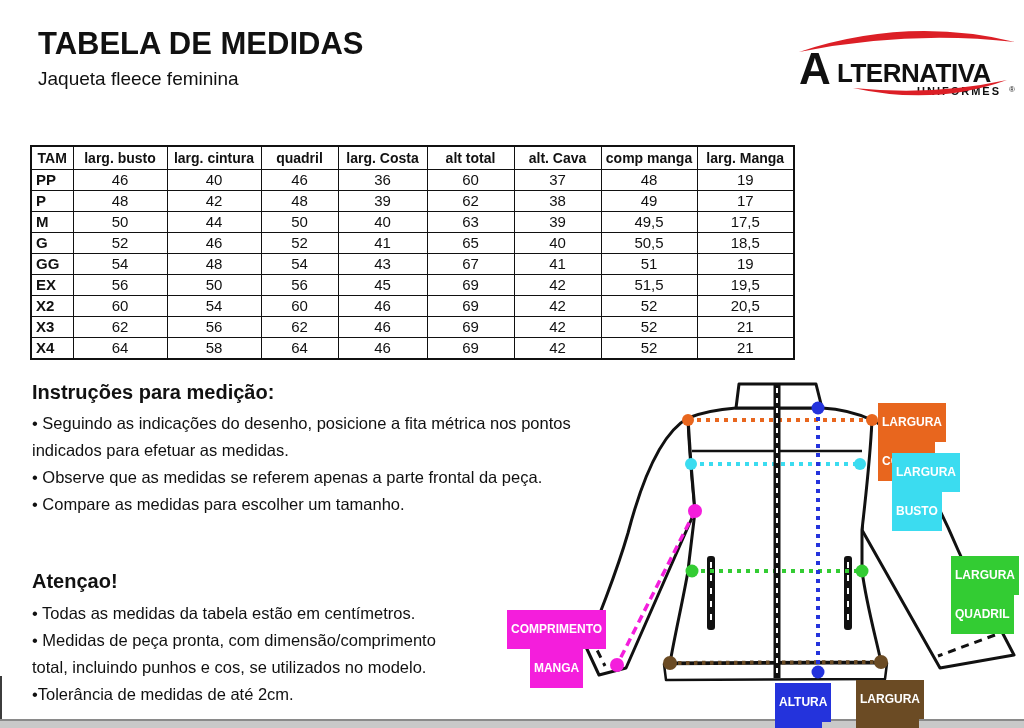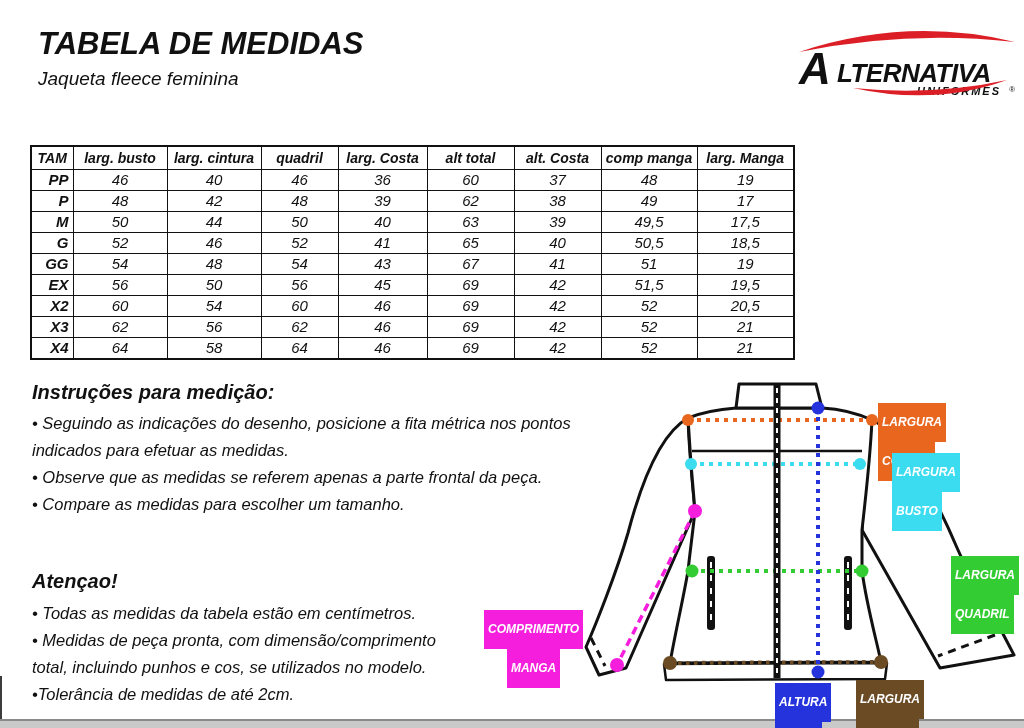--- a/index.html
+++ b/index.html
@@ -1,28 +1,28 @@
 <!DOCTYPE html>
 <html style="--c-costas: #E8661E; --c-busto: #3BDCF0; --c-cintura: #33CC33; --c-manga: #F41EDC; --c-altura: #2433DC; --c-quadril: #6B4B24;"><head>
 <meta charset="utf-8">
 <style>
   html,body{margin:0;padding:0;background:#ffffff;}
   #page{position:relative;width:1024px;height:728px;background:#ffffff;overflow:hidden;
-        font-family:"Liberation Sans",sans-serif;color:#111;font-style:italic;}
+        font-family:"Liberation Sans",sans-serif;color:#111;}
   
   #title{position:absolute;left:38px;top:26px;font-size:31px;font-weight:800;letter-spacing:0;}
   #subtitle{position:absolute;left:38px;top:68px;font-size:19px;font-weight:400;}
   #logo{position:absolute;left:793px;top:20px;width:228px;height:78px;}
   
   #size-table{position:absolute;left:30px;top:120px;border-collapse:collapse;table-layout:fixed;width:763px;}
   #size-table th,#size-table td{border:1.5px solid #111;padding:0 4px;height:20px;line-height:20px;
         font-size:15px;white-space:nowrap;overflow:hidden;}
   #size-table{border:2.5px solid #111;margin-top:25px;}
   #size-table th{font-size:14px;font-weight:bold;text-align:center;height:22px;}
-  #size-table td.size-cell{font-weight:bold;text-align:right;}
+  #size-table td.size-cell{font-weight:bold;text-align:left;}
   #size-table td.num-cell{text-align:center;font-weight:400;}
   
   .section-heading{position:absolute;font-size:20px;font-weight:800;}
   #instr-heading{left:32px;top:381px;}
   #att-heading{left:32px;top:570px;}
   .lines{position:absolute;left:32px;}
   #instr-lines{top:410px;}
   #att-lines{top:600px;}
   .bullet{font-size:16.5px;line-height:27px;white-space:nowrap;}
   
@@ -33,21 +33,21 @@
   .dlabel.center .tag{margin:0 auto;}
   .tag-costas{background:var(--c-costas);}
   .tag-busto{background:var(--c-busto);}
   .tag-cintura{background:var(--c-cintura);}
   .tag-manga{background:var(--c-manga);}
   .tag-altura{background:var(--c-altura);}
   .tag-quadril{background:var(--c-quadril);}
   #lbl-costas{left:878px;top:403px;}
   #lbl-busto{left:892px;top:453px;}
   #lbl-cintura{left:951px;top:556px;}
-  #lbl-manga{left:484px;top:610px;}
+  #lbl-manga{left:507px;top:610px;}
   #lbl-altura{left:751px;top:683px;margin-left:24px;}
   #lbl-quadril{left:856px;top:680px;}
   
   #bottom-strip{position:absolute;left:0;right:0;top:719px;height:9px;background:#c9c9c9;
         border-top:2px solid #8a8a8a;box-sizing:border-box;}
   #left-edge{position:absolute;left:0;top:676px;width:2px;height:45px;background:#3c3c3c;}
 </style>
 </head>
 <body>
 
@@ -78,21 +78,21 @@
         <col style="width:97px">
     </colgroup>
     <thead>
         <tr id="thead-row">
           <th>TAM</th>
           <th>larg. busto</th>
           <th>larg. cintura</th>
           <th>quadril</th>
           <th>larg. Costa</th>
           <th>alt total</th>
-          <th>alt. Costa</th>
+          <th>alt. Cava</th>
           <th>comp manga</th>
           <th>larg. Manga</th>
         </tr>
       </thead>
     <tbody id="tbody">
         <tr>
           <td class="size-cell">PP</td>
           <td class="num-cell">46</td>
           <td class="num-cell">40</td>
           <td class="num-cell">46</td>

